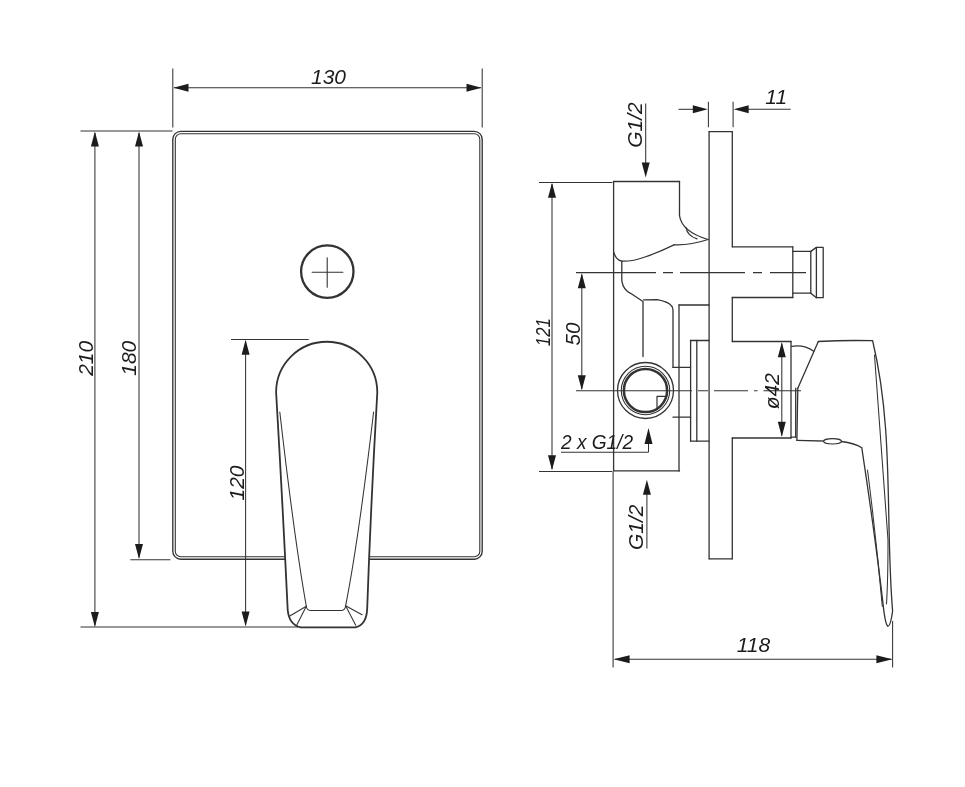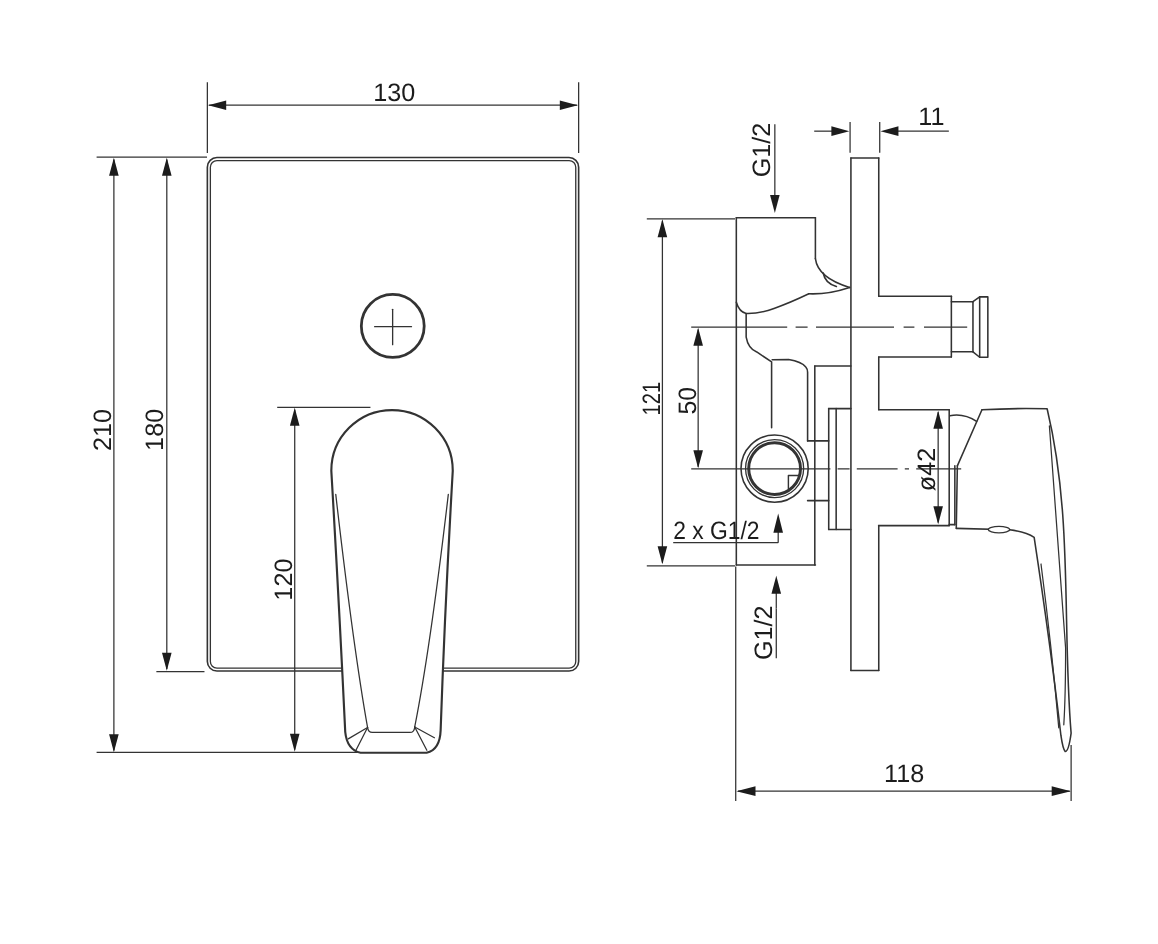--- a/index.html
+++ b/index.html
@@ -1,16 +1,16 @@
 <!DOCTYPE html>
 <html><head>
 <meta charset="utf-8">
 <style>
   html,body{margin:0;padding:0;background:#ffffff;}
-  #wrap{width:965px;height:787px;position:relative;background:#ffffff;overflow:hidden;}
+  #wrap{width:965px;height:787px;position:relative;background:#ffffff;overflow:hidden;font-style:italic;}
   svg{position:absolute;left:0;top:0;}
   text{font-family:"Liberation Sans",sans-serif;fill:#1c1c1c;}
 </style>
 </head>
 <body>
 <div id="wrap">
 <svg width="965" height="787" viewBox="0 0 965 787">
 
 <g stroke="#333333" stroke-width="1.35" fill="none" stroke-linecap="round" stroke-linejoin="round">
 

